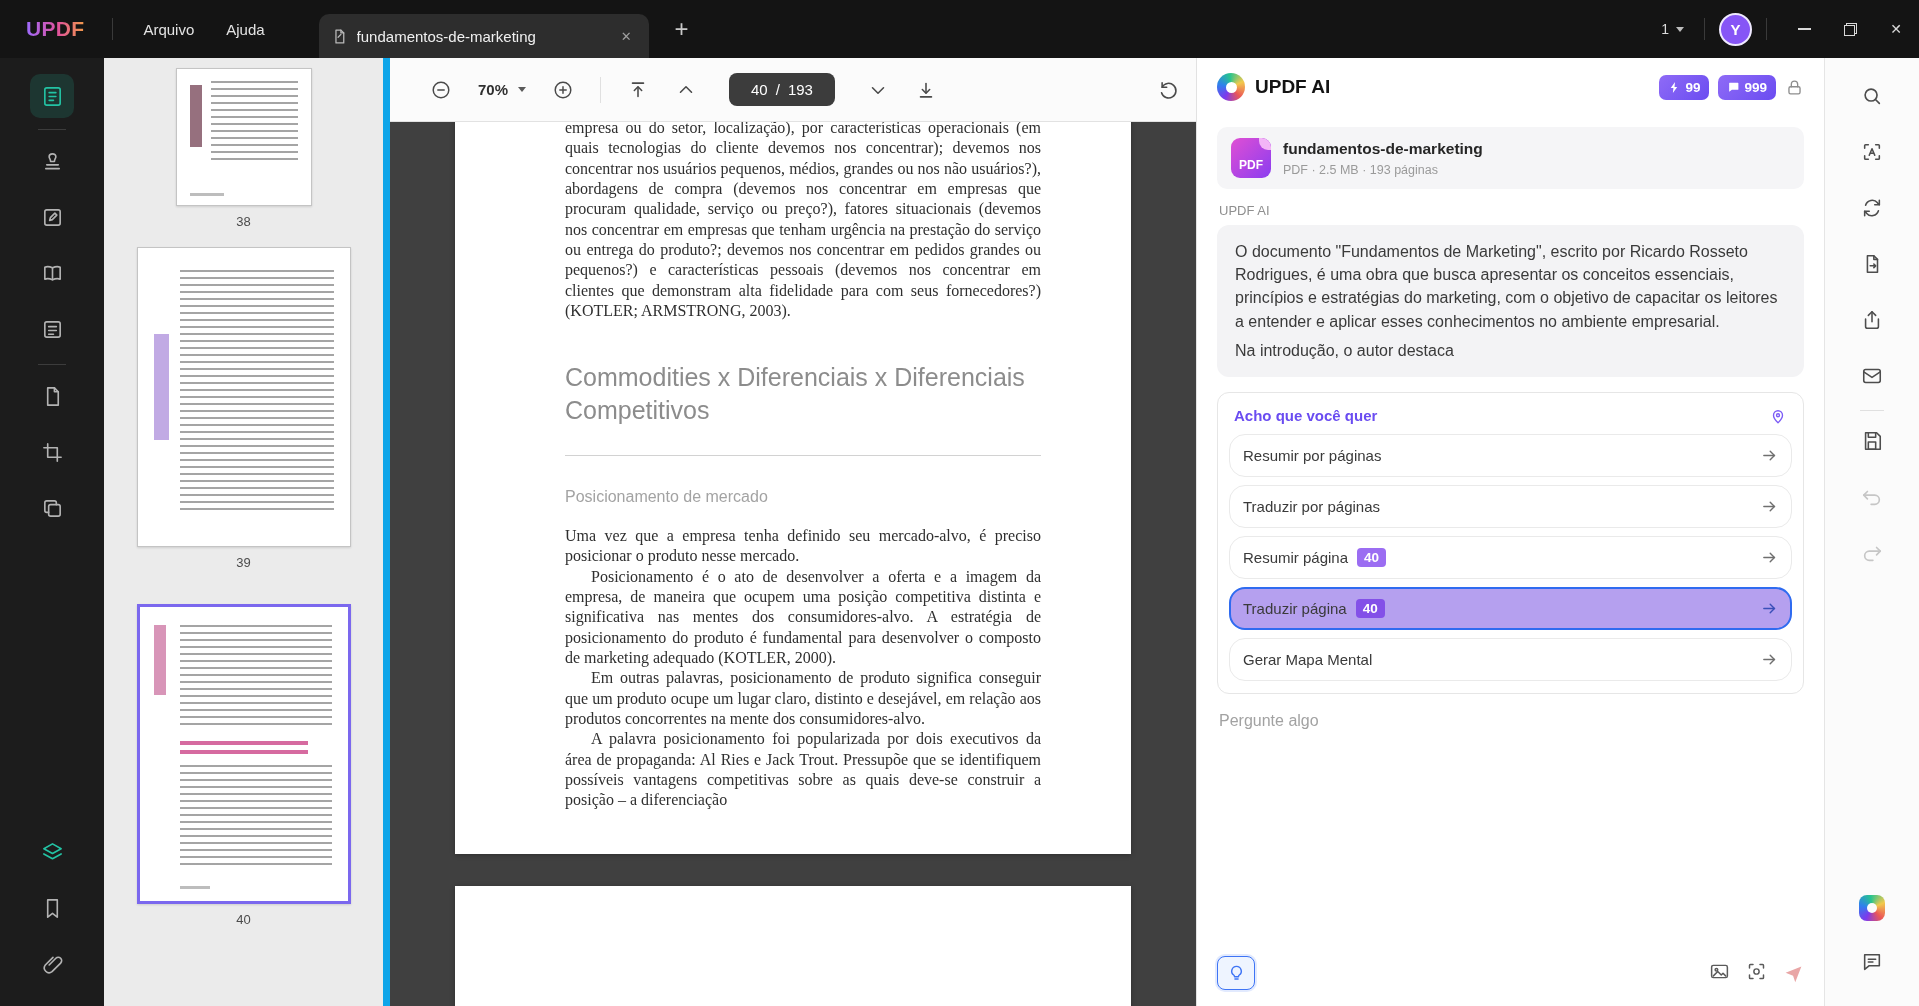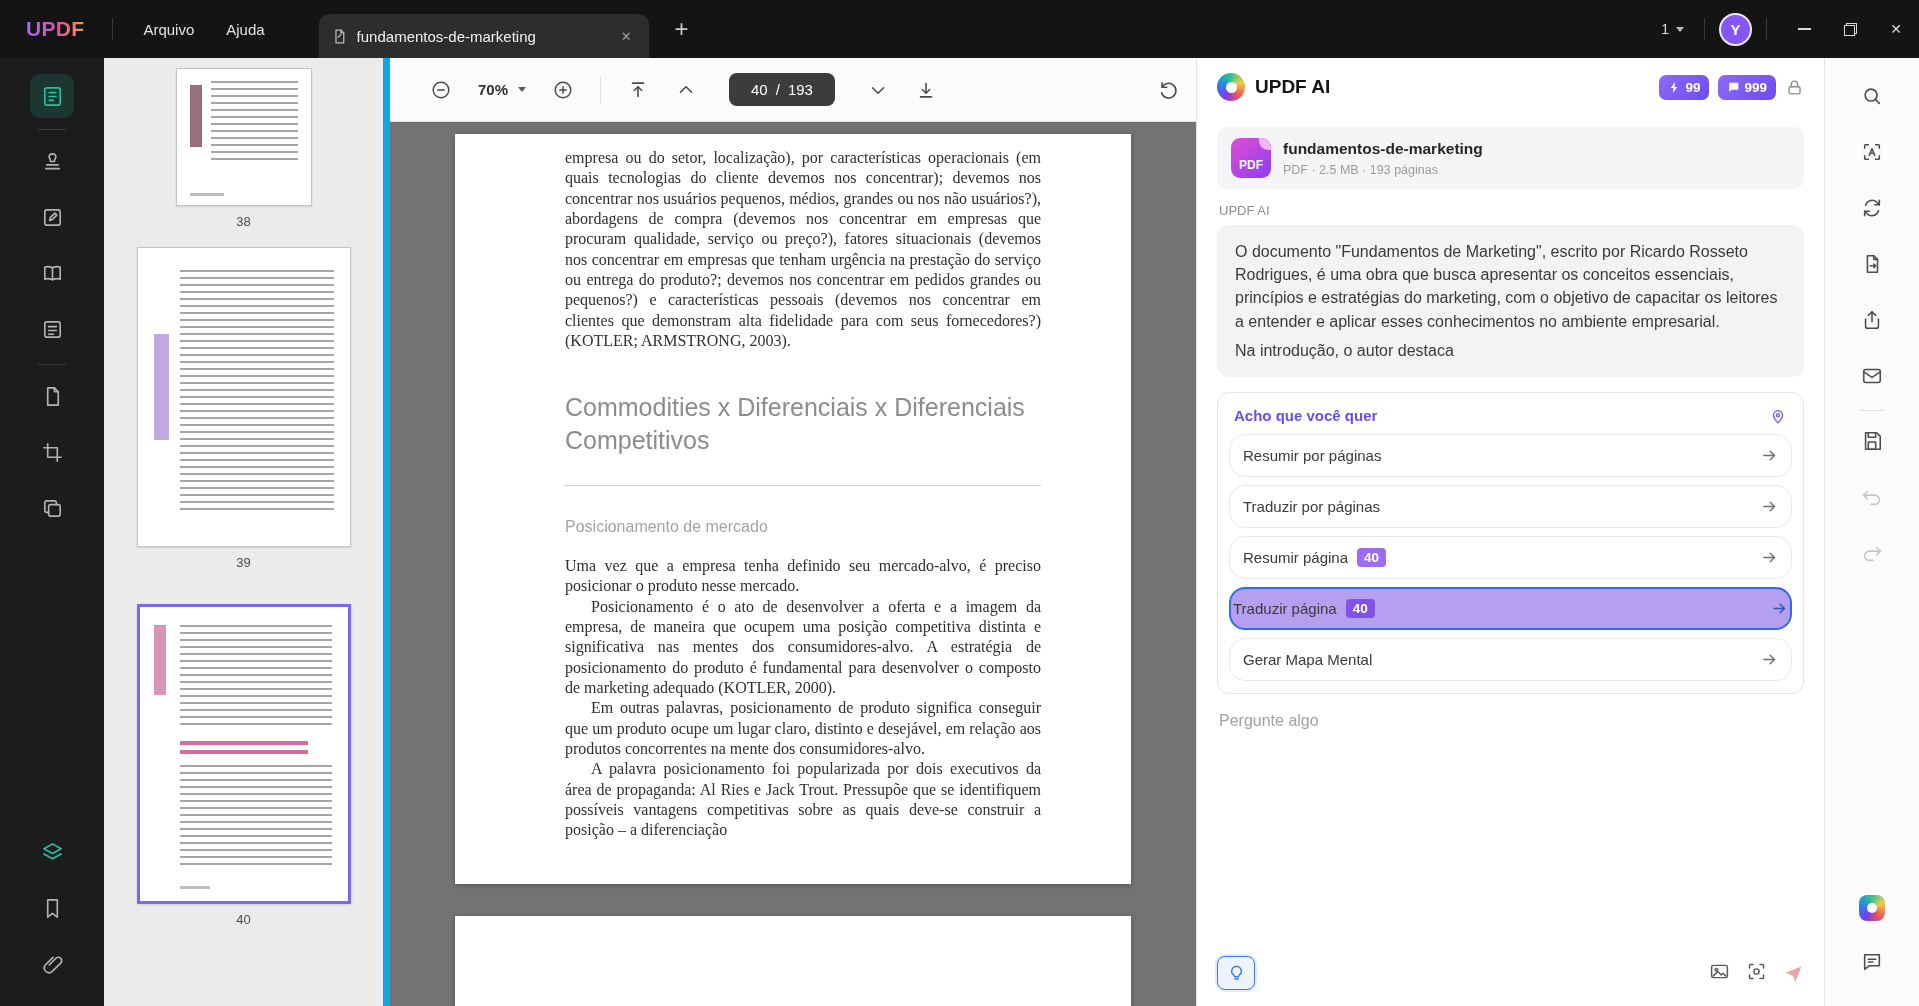--- a/index.html
+++ b/index.html
@@ -75,21 +75,21 @@
   .main{flex:1;display:flex;flex-direction:column;min-width:0;}
   .toolbar{height:64px;background:#fbfbfb;border-bottom:1px solid #e2e2e2;display:flex;align-items:center;
            padding:0 16px 0 40px;gap:26px;flex:0 0 auto;}
   .tool-btn{display:flex;align-items:center;justify-content:center;color:#4a4a4a;}
   .tool-btn svg{width:22px;height:22px;}
   .zoom-label{display:flex;align-items:center;gap:10px;color:#303030;font-size:15px;font-weight:600;}
   .tool-sep{width:1px;height:26px;background:#e0e0e0;}
   .page-pill{background:#3c3c3c;color:#fff;border-radius:8px;padding:8px 22px;font-size:15px;display:flex;gap:8px;
              align-items:center;margin:0 6px;}
   .rotate{margin-left:auto;}
-  .canvas{flex:1;background:#737373;overflow:hidden;display:flex;flex-direction:column;align-items:center;}
+  .canvas{flex:1;background:#404040;overflow:hidden;display:flex;flex-direction:column;align-items:center;justify-content:center;}
   .page{width:676px;background:#fff;box-shadow:0 1px 5px rgba(0,0,0,.28);flex:0 0 auto;}
   .page1{margin-top:12px;height:750px;padding:14px 90px 0 110px;font-family:"Liberation Serif",serif;color:#2f2f2f;overflow:hidden;}
   .page2{margin-top:32px;height:150px;}
   .pdf-body{font-size:16px;line-height:1.27;text-align:justify;}
   .pdf-body p{margin:0;}
   .pdf-body .indent{text-indent:26px;}
   .pdf-heading{font-family:"Liberation Sans",sans-serif;font-size:25px;color:#8c8c8c;line-height:1.32;margin-top:40px;font-weight:400;}
   .pdf-rule{border:none;border-top:1px solid #d2d2d2;margin:28px 0 32px;}
   .pdf-subheading{font-family:"Liberation Sans",sans-serif;font-size:16px;color:#a3a3a3;margin-bottom:20px;}
 
@@ -126,21 +126,21 @@
   .suggest-title{color:#6a4cf1;font-size:15px;font-weight:700;}
   .pin{color:#7c5cf6;display:flex;}
   .pin svg{width:18px;height:18px;}
   .suggest-row{height:43px;border:1px solid #eaeaea;border-radius:16px;background:#fff;display:flex;align-items:center;
                padding:0 13px;margin-top:8px;font-size:15px;color:#3a3a3a;}
   .suggest-row.first{margin-top:0;}
   .badge{background:#9b6df2;color:#fff;font-size:13.5px;font-weight:600;border-radius:4px;padding:2px 7px;margin-left:9px;}
   .badge:empty{display:none;}
   .s-arrow{margin-left:auto;color:#6f6f6f;display:flex;}
   .s-arrow svg{width:17px;height:17px;}
-  .suggest-row.selected{background:#b5a0ef;border:2px solid #2f6bf0;padding:0 2px;}
+  .suggest-row.selected{background:#b5a0ef;border:2px solid #2f6bf0;padding:0 12px;}
   .suggest-row.selected .badge{background:#8350e8;}
   .suggest-row.selected .s-arrow{color:#3a4fb8;}
   .ai-input{margin:10px 20px 0;flex:1;display:flex;flex-direction:column;min-height:0;padding-bottom:16px;}
   .ask-input{border:none;outline:none;font-size:16px;color:#333;font-family:inherit;background:transparent;padding:8px 2px;width:100%;}
   .ask-input::placeholder{color:#a2a2a2;}
   .input-actions{margin-top:auto;display:flex;align-items:center;}
   .bulb-btn{width:38px;height:34px;border:1.5px solid #3e74f5;background:#eef4ff;border-radius:8px;display:flex;
             align-items:center;justify-content:center;color:#3e74f5;box-shadow:0 0 0 2px rgba(62,116,245,.15);}
   .bulb-btn svg{width:19px;height:19px;}
   .input-right{margin-left:auto;display:flex;align-items:center;gap:16px;color:#5a5a5a;}

